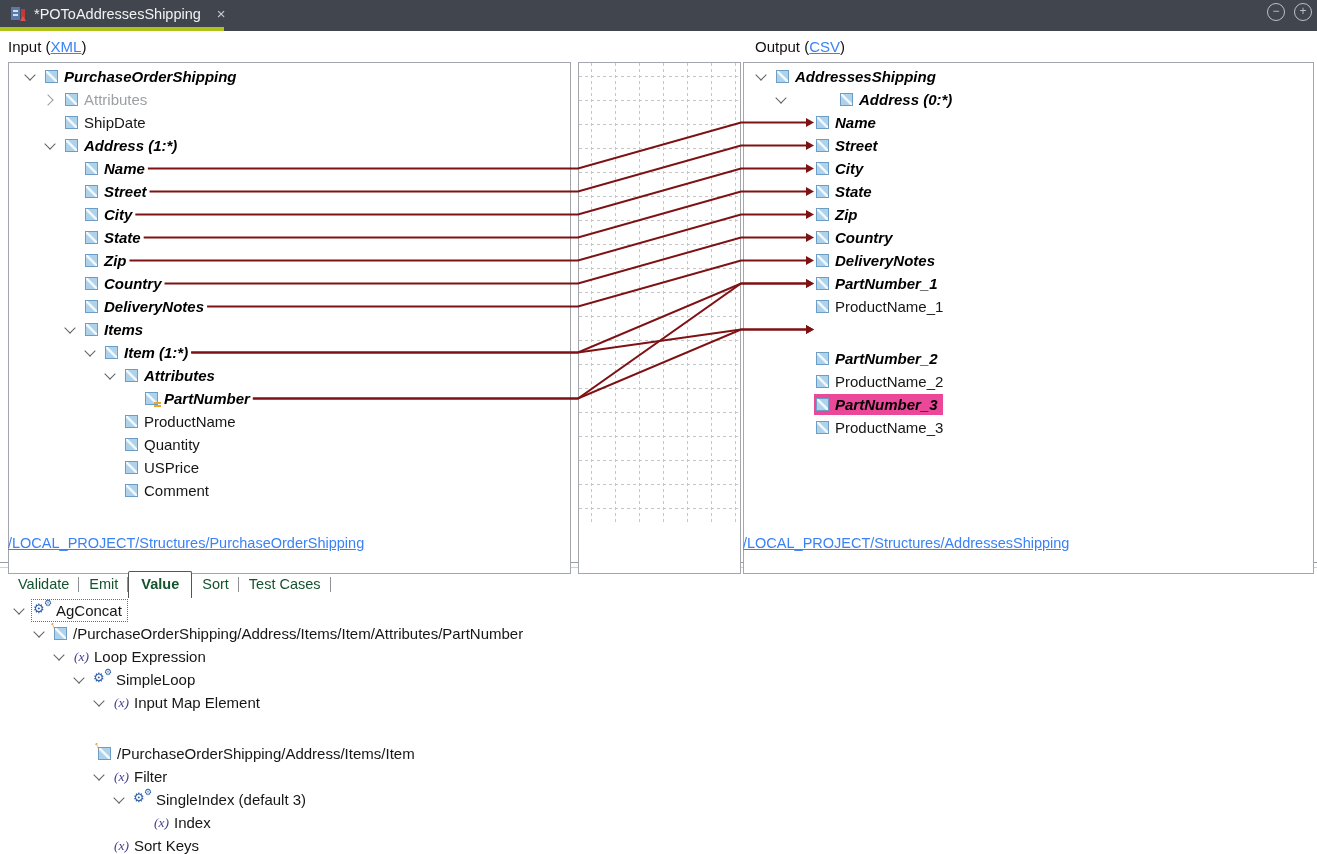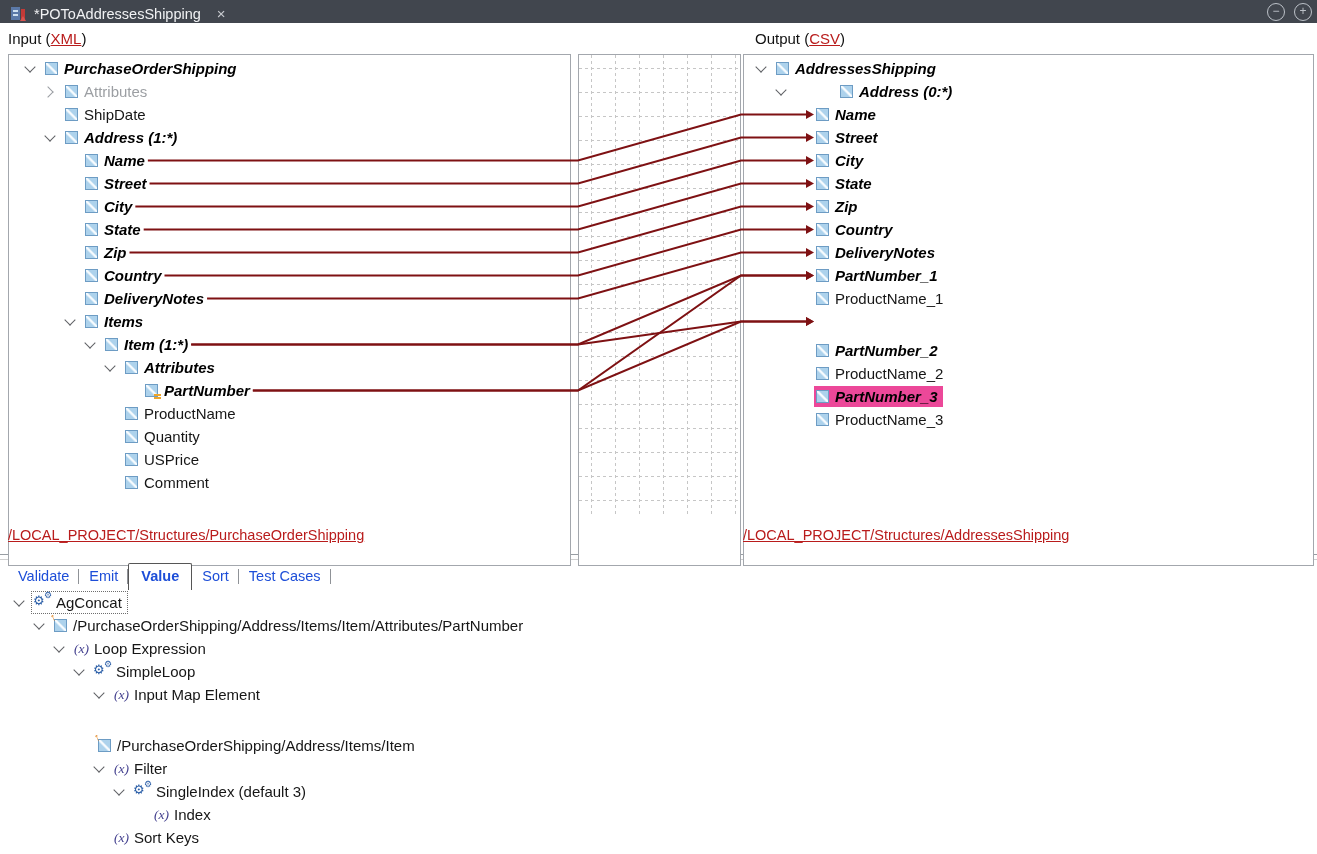--- a/index.html
+++ b/index.html
@@ -1,30 +1,30 @@
 <!DOCTYPE html>
 <html><head>
 <meta charset="utf-8">
 <style>
   html,body{margin:0;padding:0;width:1317px;height:854px;overflow:hidden;background:#fff;
     font-family:"Liberation Sans",sans-serif;-webkit-font-smoothing:antialiased;}
   
-  #tabbar{position:relative;height:23px;background:#41464e;}
+  #tabbar{position:relative;height:31px;background:#41464e;}
   #doc-tab{position:absolute;left:0;top:0;height:27px;display:flex;align-items:center;padding:0 12px 0 10px;}
   #tab-title{color:#f1f2f4;font-size:14.5px;margin-left:7px;}
   #tab-close{color:#c9ccd1;font-size:15px;margin-left:16px;cursor:pointer;}
   #tab-underline{position:absolute;left:0;top:27px;width:224px;height:4px;background:#adc31a;}
   #win-controls{position:absolute;right:5px;top:3px;display:flex;}
   .wbtn{width:16px;height:16px;border:1px solid #bcc1c8;border-radius:50%;color:#bcc1c8;
     font-size:12px;line-height:14px;text-align:center;margin-left:9px;cursor:pointer;}
   
   #map-area{position:relative;height:531px;background:#fff;}
   .hdr{position:absolute;top:7px;font-size:15px;color:#111;}
   #hdr-in{left:8px}#hdr-out{left:755px}
-  a.lnk{color:#b91c1c;text-decoration:underline;cursor:pointer;}
+  a.lnk{color:#3b82f6;text-decoration:underline;cursor:pointer;}
   .panel{position:absolute;top:31px;height:512px;border:1px solid #a3a7ad;background:#fff;box-sizing:border-box;overflow:hidden;}
   #input-panel{left:8px;width:563px}
   #mid-panel{left:578px;width:163px}
   #output-panel{left:743px;width:571px}
   .ftr{position:absolute;top:504px;font-size:14.5px;}
   #ftr-in{left:8px}#ftr-out{left:743px}
   #conn-svg{position:absolute;left:0;top:0;pointer-events:none;}
   
   .tree{padding-top:2px;}
   .trow{height:23px;display:flex;align-items:center;cursor:default;}
@@ -47,21 +47,21 @@
   .g1{position:absolute;left:-1px;top:-2px;font-size:13px;line-height:14px;color:#2b5ea7;}
   .g2{position:absolute;right:-2px;top:-6px;font-size:9px;line-height:10px;color:#2b5ea7;}
   .ic.fx{width:auto;flex:none;height:auto;margin-right:5px;
     font-family:"Liberation Serif",serif;font-style:italic;font-size:13.5px;color:#44418f;}
   .lbl{font-size:15px;color:#161616;white-space:nowrap;}
   .lbl.emph{font-weight:700;font-style:italic;color:#000;}
   .lbl.gray{color:#9c9fa3;}
   
   #splitter{height:4px;border-top:1px solid #989da3;border-bottom:1px solid #cfcfcf;background:#fff;}
   #btabs{display:flex;align-items:flex-end;height:30px;padding-left:8px;}
-  .btab{position:relative;padding:4px 10px 6px;font-size:14.5px;color:#1d4ed8;cursor:pointer;}
+  .btab{position:relative;padding:4px 10px 6px;font-size:14.5px;color:#14532d;cursor:pointer;}
   .btab.sep::after{content:"";position:absolute;right:0;top:5px;bottom:6px;width:1px;background:#8f9297;}
   .btab.active{font-weight:700;border:1px solid #565656;border-bottom:none;
     border-radius:2px 2px 0 0;background:#fff;padding:4px 12px 6px;}
   #bottom-tree{padding-top:1px;}
 </style>
 </head>
 <body>
 
 <div id="tabbar">
   <div id="doc-tab">

